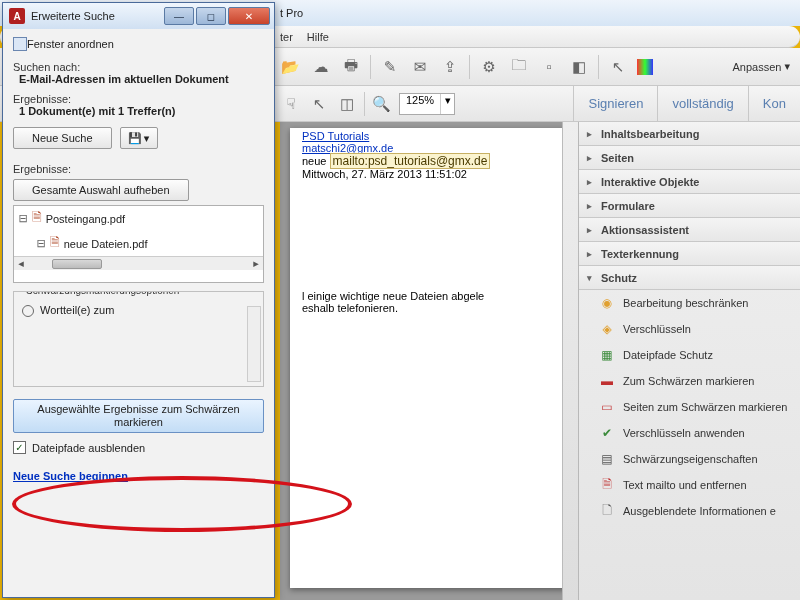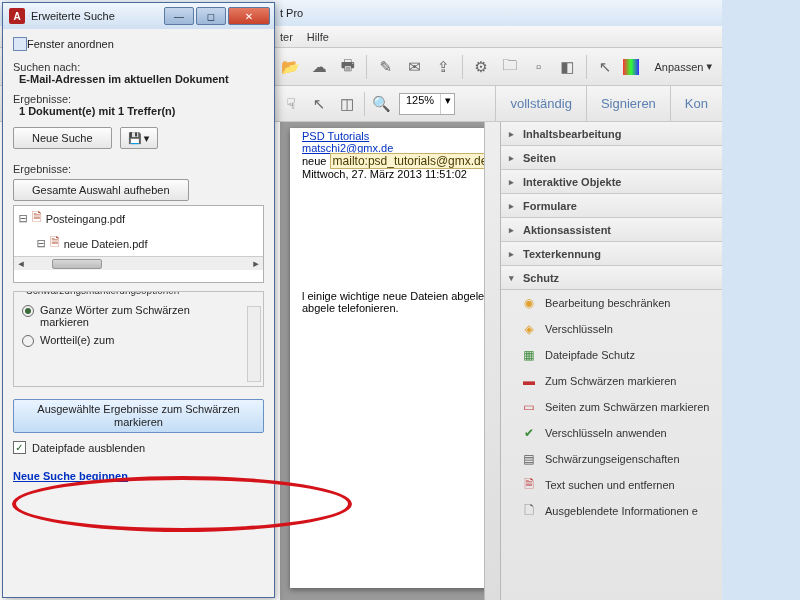--- a/index.html
+++ b/index.html
@@ -1,21 +1,21 @@
 <!DOCTYPE html>
 <html><head>
 <meta charset="utf-8">
 <style>
 * { margin: 0; padding: 0; box-sizing: border-box; font-family: "Segoe UI", Tahoma, sans-serif; font-size: 11px; }
 body { background: #d4e4f4; width: 800px; height: 600px; overflow: hidden; position: relative; }
 
 
-.main-window { position: absolute; left: 0; top: 0; width: 722px; height: 600px; background: #ffffff; }
+.main-window { position: absolute; left: 0; top: 0; width: 800px; height: 600px; background: #eab308; }
 .main-titlebar { height: 26px; background: linear-gradient(#eef4fb,#d6e5f5); display: flex; align-items: center; padding-left: 280px; color: #222; }
-.main-menubar { height: 22px; background: linear-gradient(#f8f8f8,#e9e9e9); display: flex; align-items: center; gap: 14px; padding-left: 280px; border-bottom: 1px solid #c8c8c8; }
+.main-menubar { height: 22px; background: linear-gradient(#f8f8f8,#e9e9e9); display: flex; align-items: center; gap: 14px; padding-left: 280px; border-bottom: 1px solid #c8c8c8; border-radius: 11px; }
 .main-menubar span { color: #333; }
 .main-toolbar { height: 38px; background: linear-gradient(#f5f5f5,#e6e6e6); display: flex; align-items: center; gap: 8px; padding-left: 280px; padding-right: 10px; border-bottom: 1px solid #c8c8c8; }
 .tb-icon { width: 22px; height: 22px; display: inline-flex; align-items: center; justify-content: center; color: #666; font-size: 15px; }
 .tb-sep { width: 1px; height: 24px; background: #c8c8c8; }
 .tb-spacer { flex: 1; }
 .tb-anpassen { color: #333; display: flex; align-items: flex-end; gap: 3px; }
 .main-toolbar2 { height: 36px; background: linear-gradient(#f5f5f5,#e6e6e6); display: flex; align-items: center; gap: 6px; padding-left: 280px; border-bottom: 1px solid #c8c8c8; }
 .zoom-box { display: flex; border: 1px solid #aaa; background: #fff; height: 22px; }
 .zoom-val { padding: 0 6px; }
 .zoom-dd { width: 14px; text-align: center; border-left: 1px solid #ccc; }
@@ -108,38 +108,38 @@
     <span class="tb-icon">☟</span>
     <span class="tb-icon">↖</span>
     <span class="tb-icon">◫</span>
     <span class="tb-sep"></span>
     <span class="tb-icon">🔍</span>
     <div class="zoom-box">
       <span class="zoom-val">125%</span>
       <span class="zoom-dd">▾</span>
     </div>
     <div class="rtabs">
+      <div class="rtab">Signieren</div>
       <div class="rtab">vollständig</div>
-      <div class="rtab">Signieren</div>
       <div class="rtab">Kon</div>
     </div>
   </div>
 
   <div class="doc-area">
     <div class="doc-page">
       <div><a>PSD Tutorials</a></div>
       <div><a>matschi2@gmx.de</a></div>
       <div>
         <span>neue</span>
         <span class="mailto-box">mailto:psd_tutorials@gmx.de</span>
       </div>
       <div>Mittwoch, 27. März 2013 11:51:02</div>
       <div style="height:110px"></div>
       <div>l einige wichtige neue Dateien abgele</div>
-      <div>abgele telefonieren.</div>
+      <div>eshalb telefonieren.</div>
     </div>
     <div class="doc-scroll"></div>
   </div>
 
   <div class="side-panel">
     <div class="side-section">
         <span class="chev">▸</span>
         <span>Inhaltsbearbeitung</span>
       </div>
     <div class="side-section">
@@ -189,21 +189,21 @@
     <div class="side-item">
         <span class="ic" style="color:#3a8a3a">✔</span>
         <span>Verschlüsseln anwenden</span>
       </div>
     <div class="side-item">
         <span class="ic" style="color:#555">▤</span>
         <span>Schwärzungseigenschaften</span>
       </div>
     <div class="side-item">
         <span class="ic" style="color:#c03030">🗎</span>
-        <span>Text suchen und entfernen</span>
+        <span>Text mailto und entfernen</span>
       </div>
     <div class="side-item">
         <span class="ic" style="color:#555">🗋</span>
         <span>Ausgeblendete Informationen e</span>
       </div>
   </div>
 </div>
 
 <div class="dlg">
   <div class="dlg-titlebar">
@@ -250,24 +250,20 @@
       <div class="res-scroll">
         <span class="arr">◂</span>
         <span class="thumb"></span>
         <span class="arr" style="margin-left:auto">▸</span>
       </div>
     </div>
 
     <div class="groupbox">
       <span class="legend">Schwärzungsmarkierungsoptionen</span>
       <div class="radio-row">
-        <span class="radio sel"></span>
-        <span style="max-width:170px">Ganze Wörter zum Schwärzen markieren</span>
-      </div>
-      <div class="radio-row">
         <span class="radio"></span>
         <span>Wortteil(e) zum</span>
       </div>
       <div class="gb-scroll"></div>
     </div>
 
     <div class="big-btn">
       <span style="max-width:230px;text-align:center">Ausgewählte Ergebnisse zum Schwärzen markieren</span>
     </div>
 

